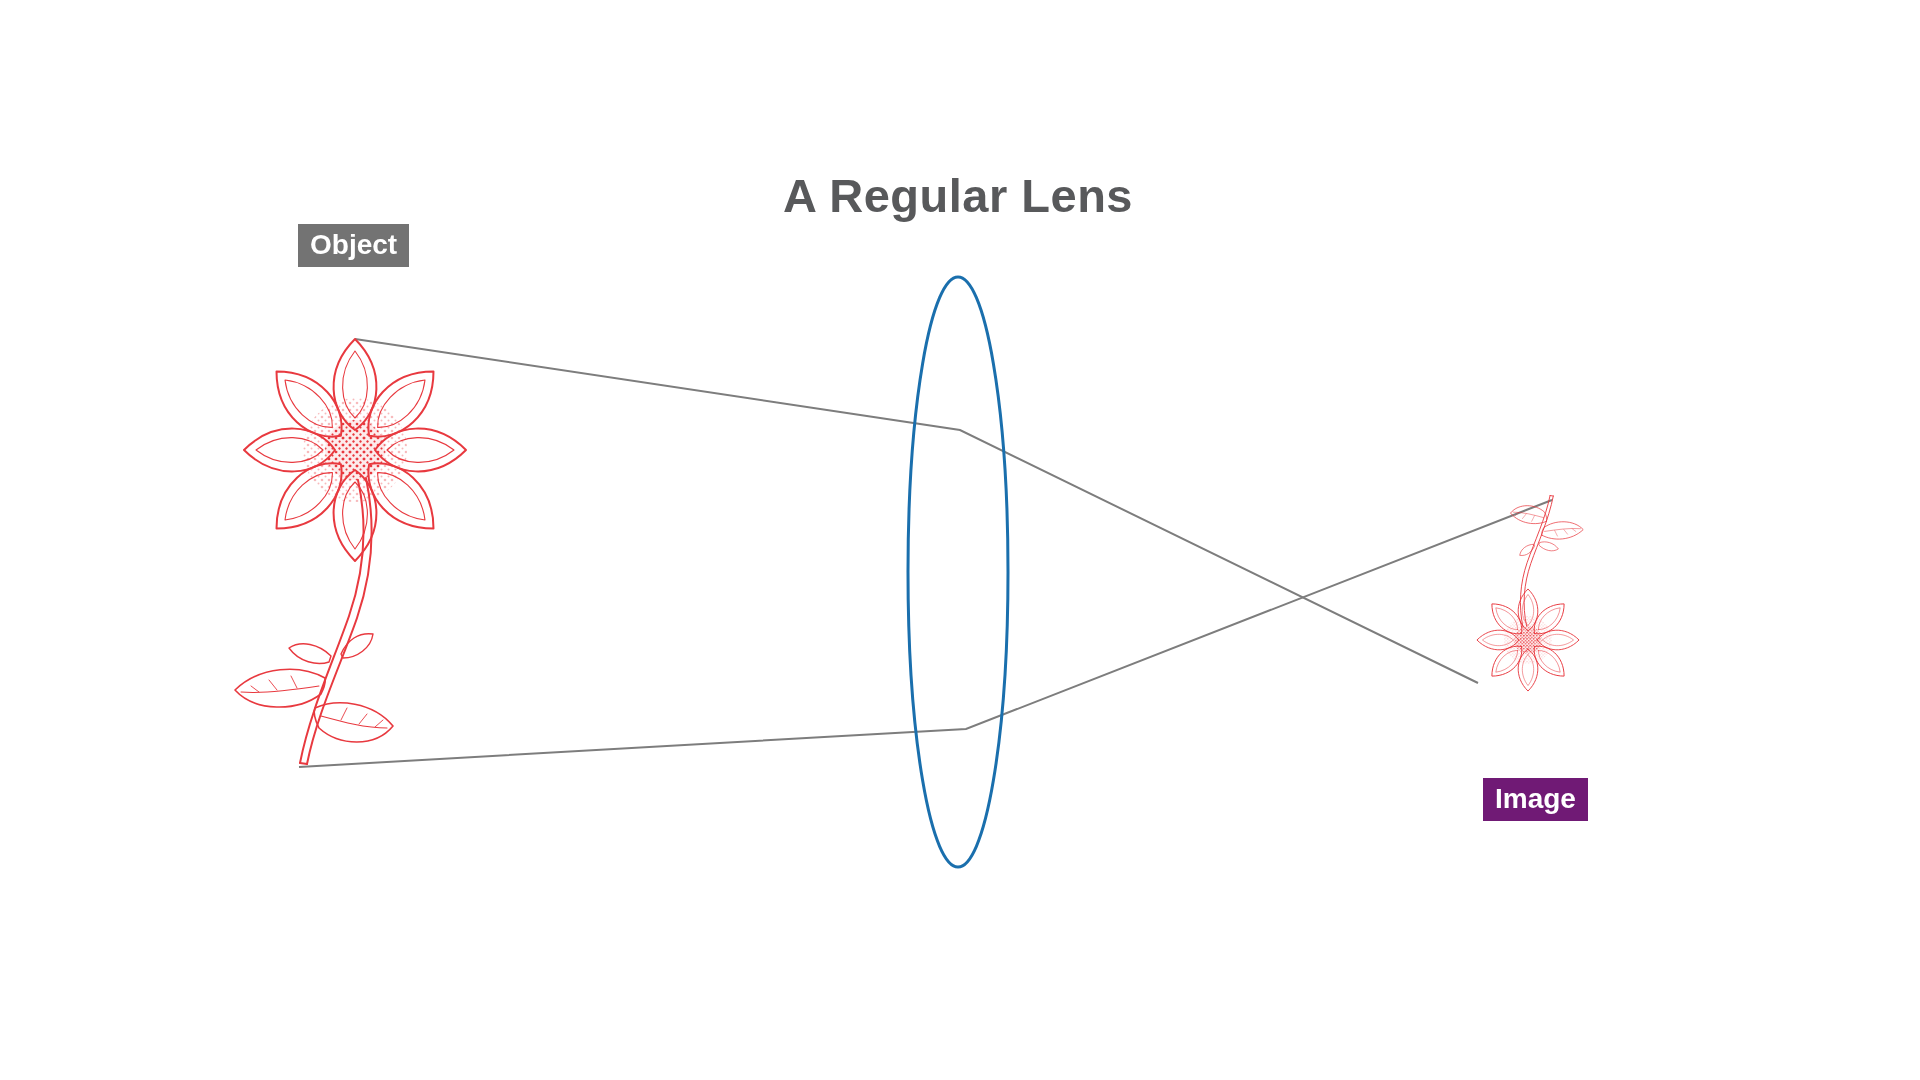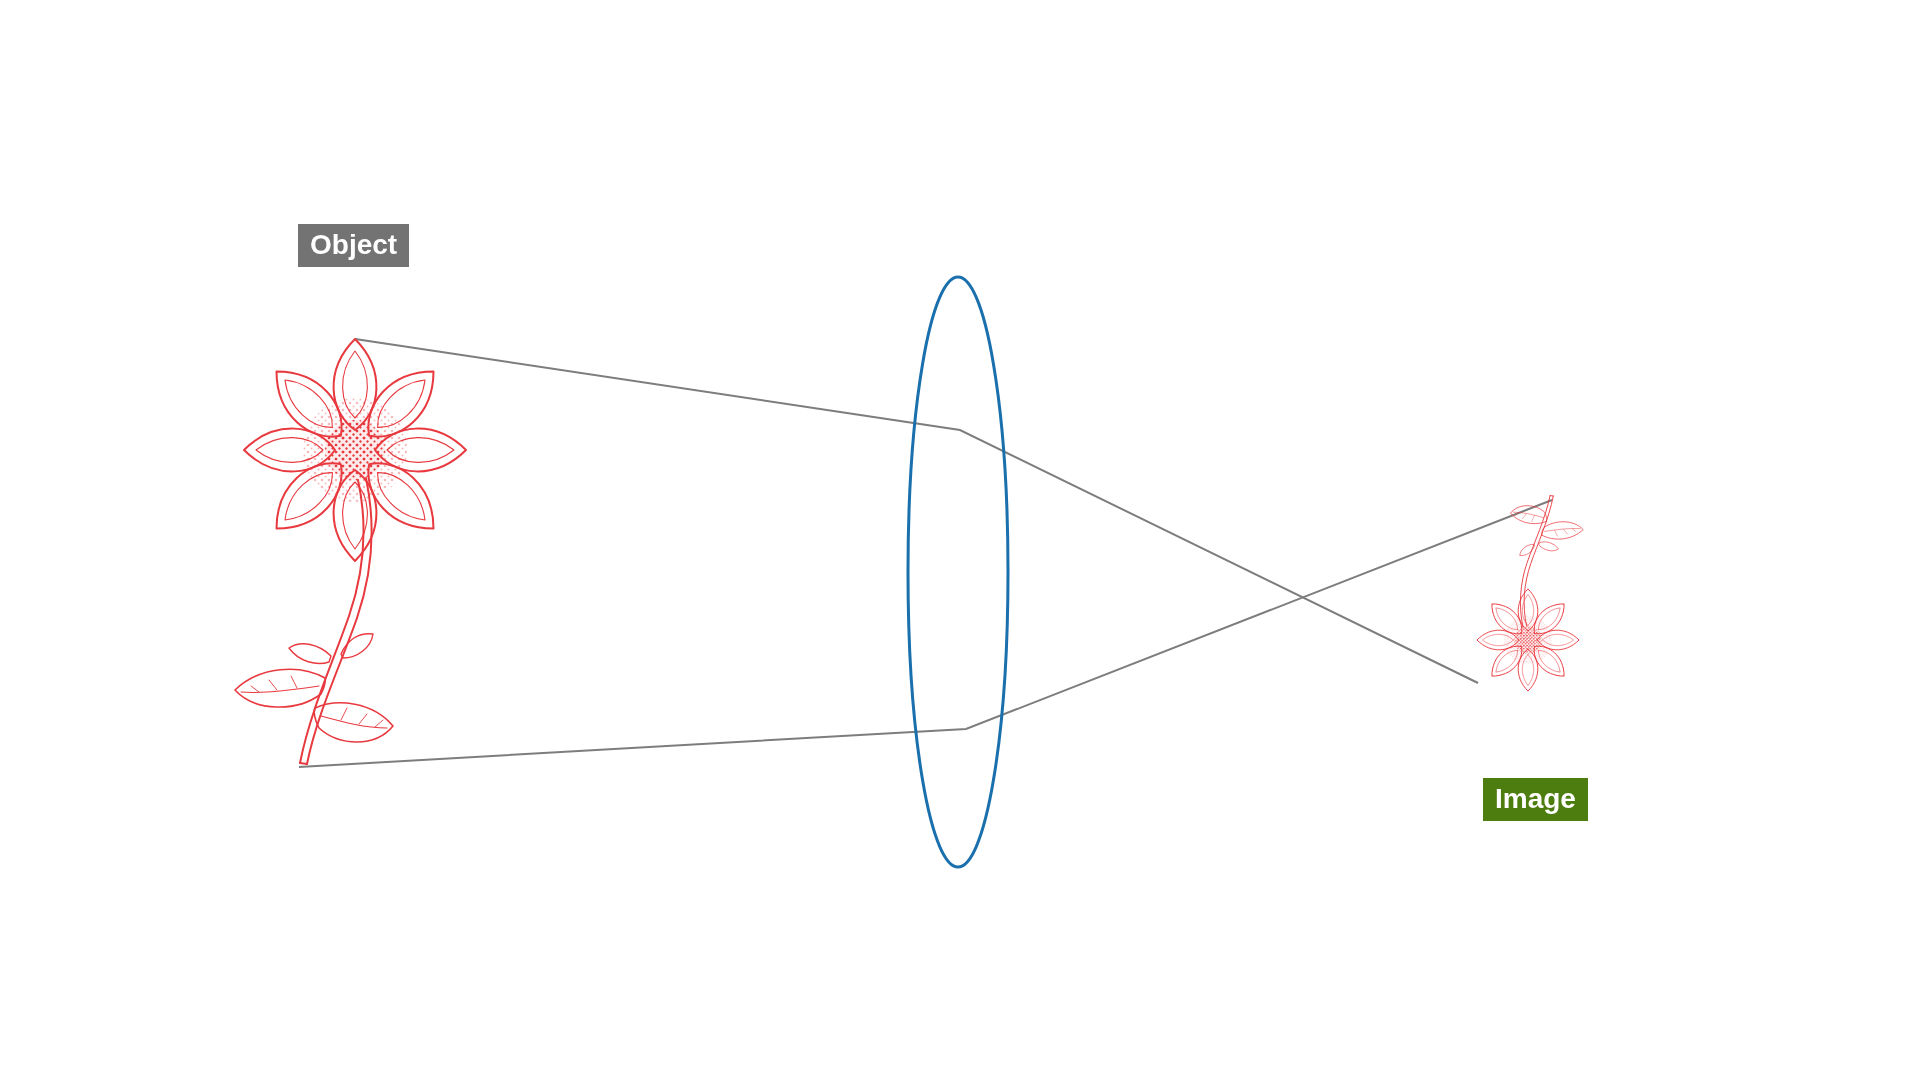--- a/index.html
+++ b/index.html
@@ -123,18 +123,19 @@
 
     <g transform="translate(355,450)" color="#e8393f">
       <use href="#flower-glyph"></use>
     </g>
 
     <g transform="translate(1528,640) rotate(180) scale(0.46)" color="#e8393f">
       <use href="#flower-glyph"></use>
     </g>
   </svg>
 
+  <div class="diagram-title" style="color: rgb(88, 89, 91);">A Regular Lens</div>
 
   <span class="label label-object" style="background-color: #737373; color: rgb(255, 255, 255);">Object</span>
 
-  <span class="label label-image" style="background-color: #4d7c0f; color: rgb(255, 255, 255);">Image</span>
+  <span class="label label-image" style="background-color: #701a75; color: rgb(255, 255, 255);">Image</span>
 
 </div>
 
 </body></html>

